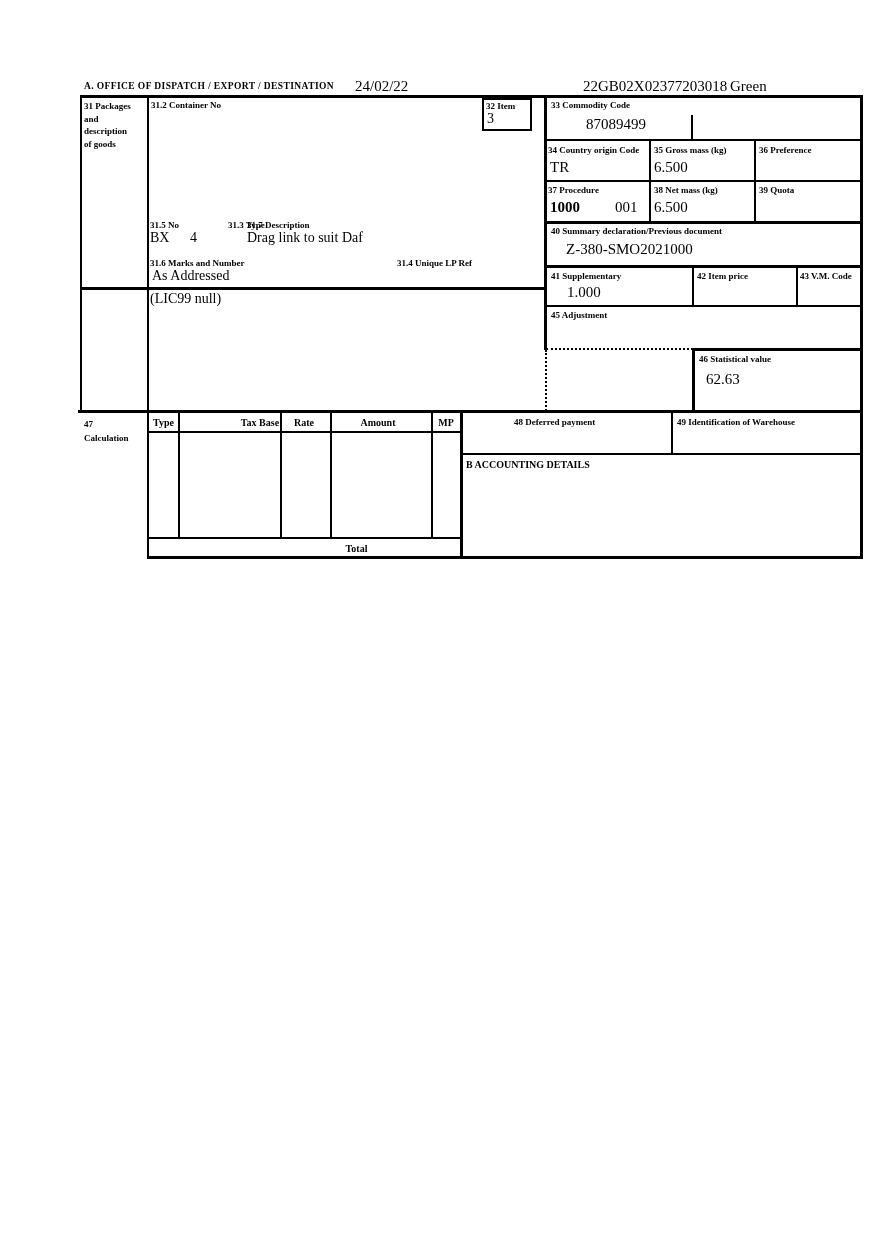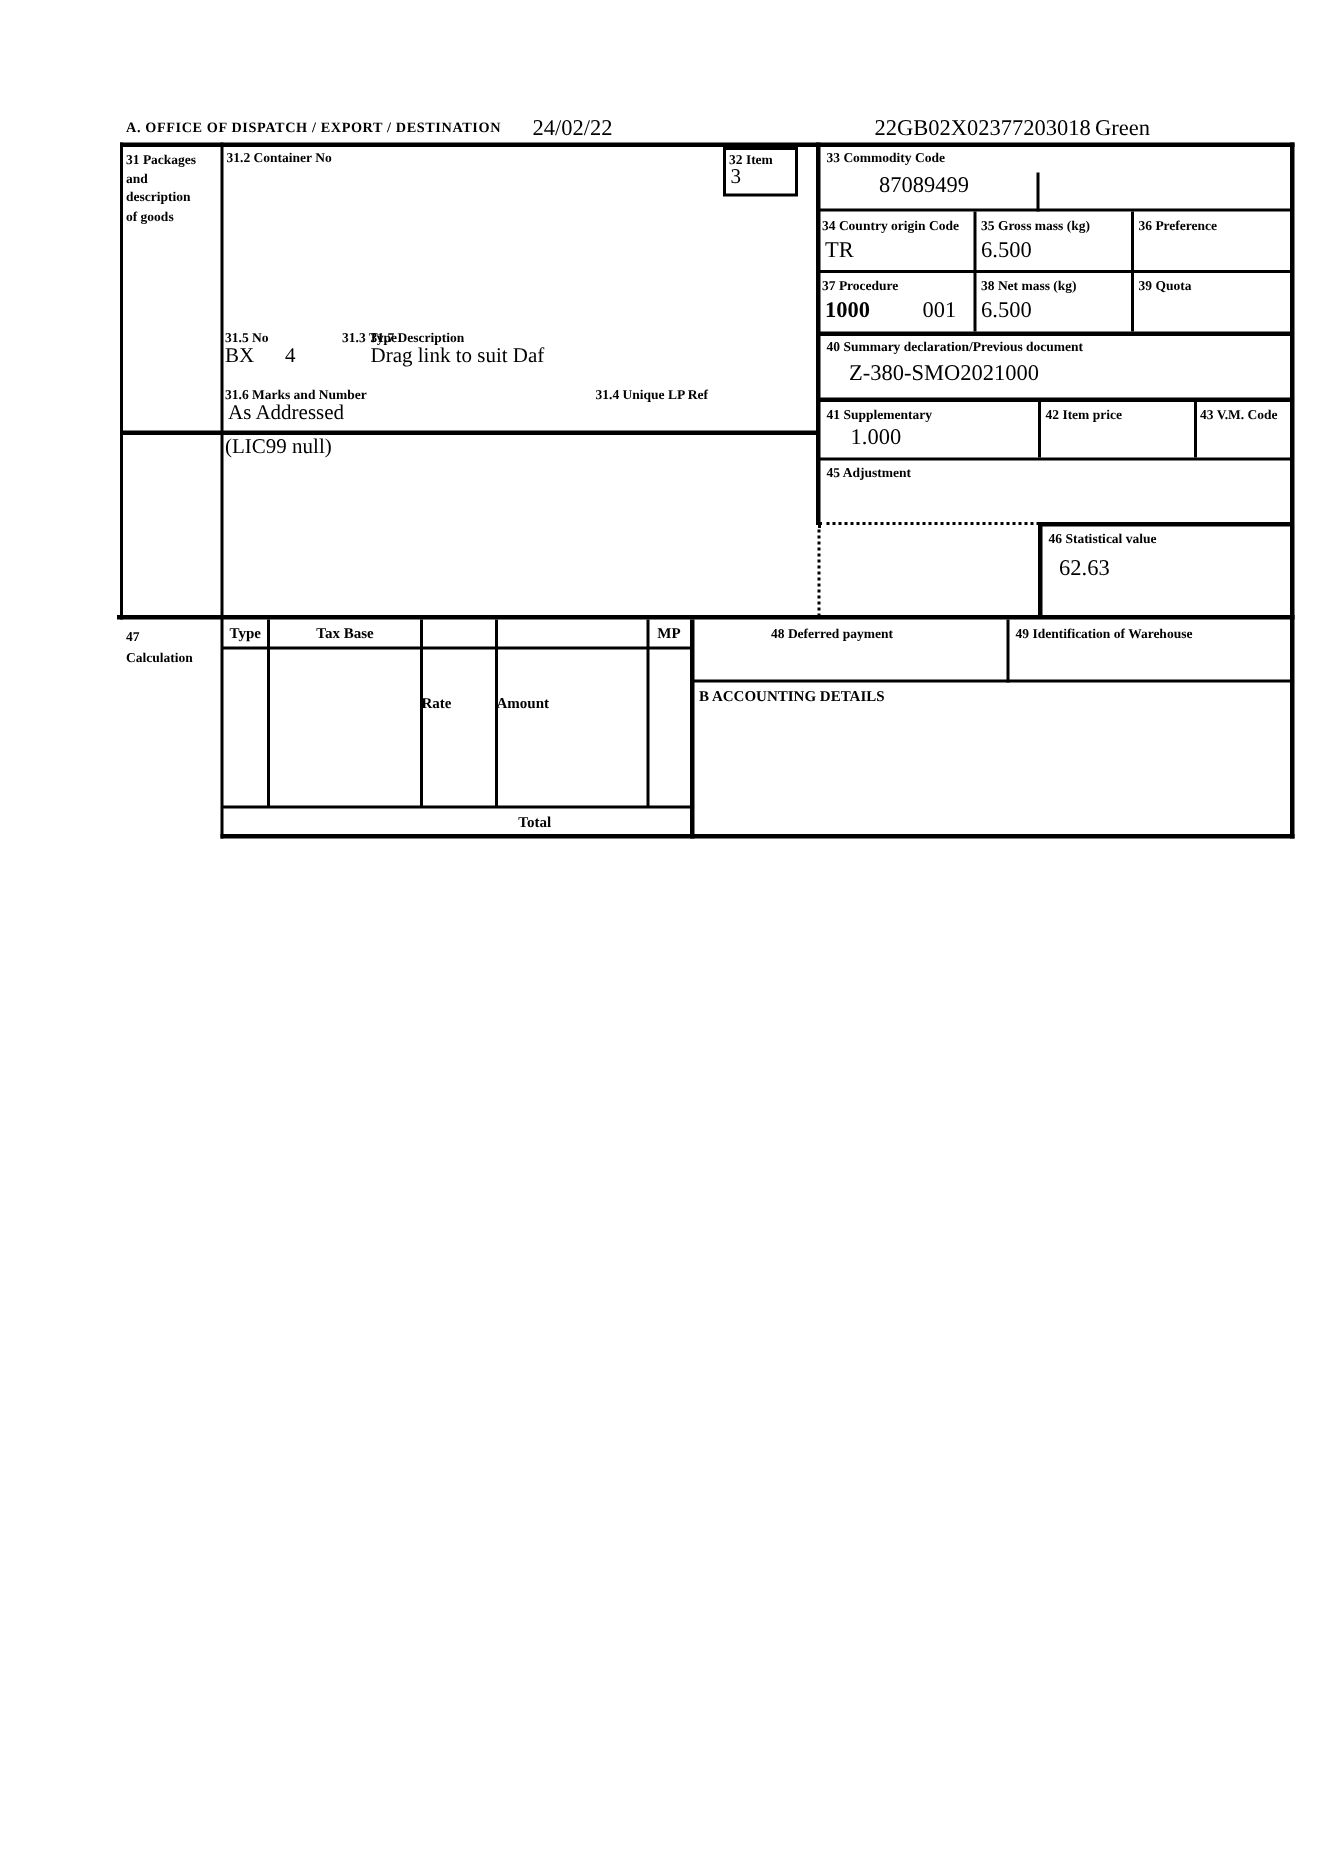--- a/index.html
+++ b/index.html
@@ -6,21 +6,21 @@
   #page{position:relative;width:882px;height:1250px;background:#ffffff;
         font-family:"Liberation Serif","DejaVu Serif",serif;color:#000;overflow:hidden;}
   .ln{position:absolute;background:#000;}
   .dotv{position:absolute;border-left:2px dotted #000;}
   .doth{position:absolute;border-top:2px dotted #000;}
   .lbl{position:absolute;font-weight:bold;font-size:9px;line-height:11px;white-space:nowrap;}
   .ml{position:absolute;font-weight:bold;font-size:9px;line-height:12.5px;white-space:pre-line;}
   .val{position:absolute;font-size:15px;line-height:16px;white-space:nowrap;}
   .vsm{font-size:14px;}
   .th{position:absolute;font-weight:bold;font-size:10px;line-height:11px;}
-  .tc{text-align:center;} .tr{text-align:left;margin-top:47px;}
+  .tc{text-align:center;} .tr{text-align:center;}
   .ttl{position:absolute;font-weight:bold;font-size:9.5px;letter-spacing:.4px;white-space:nowrap;}
   .big{position:absolute;font-size:15px;white-space:nowrap;}
   #item-box{position:absolute;left:482px;top:98px;width:50px;height:33px;border:2px solid #000;box-sizing:border-box;}
 </style>
 </head>
 <body>
 
 <div id="page">
 
   <div class="ttl" style="left:84px;top:81px;">A.  OFFICE OF DISPATCH / EXPORT / DESTINATION</div>
@@ -112,21 +112,21 @@
   <div class="lbl" style="left:551px;top:271px;">41 Supplementary</div>
   <div class="val" style="left:567px;top:284px;">1.000</div>
   <div class="lbl" style="left:697px;top:271px;">42 Item price</div>
   <div class="lbl" style="left:800px;top:271px;">43 V.M. Code</div>
 
   <div class="lbl" style="left:551px;top:310px;">45 Adjustment</div>
   <div class="lbl" style="left:699px;top:354px;">46 Statistical value</div>
   <div class="val" style="left:706px;top:371px;">62.63</div>
 
   <div class="th tc" style="left:148px;top:417px;width:31px;">Type</div>
-  <div class="th tc" style="left:180px;top:417px;width:100px;">Tax Base</div>
+  <div class="th tc" style="left:180px;top:417px;width:100px;padding-left:30px;">Tax Base</div>
   <div class="th tr" style="left:281px;top:417px;width:46px;">Rate</div>
   <div class="th tr" style="left:331px;top:417px;width:94px;">Amount</div>
   <div class="th tc" style="left:431px;top:417px;width:30px;">MP</div>
 
   <div style="position:absolute;left:149px;top:433px;width:311px;height:104px;"></div>
 
   <div class="th tc" style="left:148px;top:543px;width:345px;padding-left:36px;">Total</div>
 
   <div class="lbl" style="left:466px;top:417px;margin-left:48px;">48 Deferred payment</div>
   <div class="lbl" style="left:677px;top:417px;">49 Identification of Warehouse</div>

